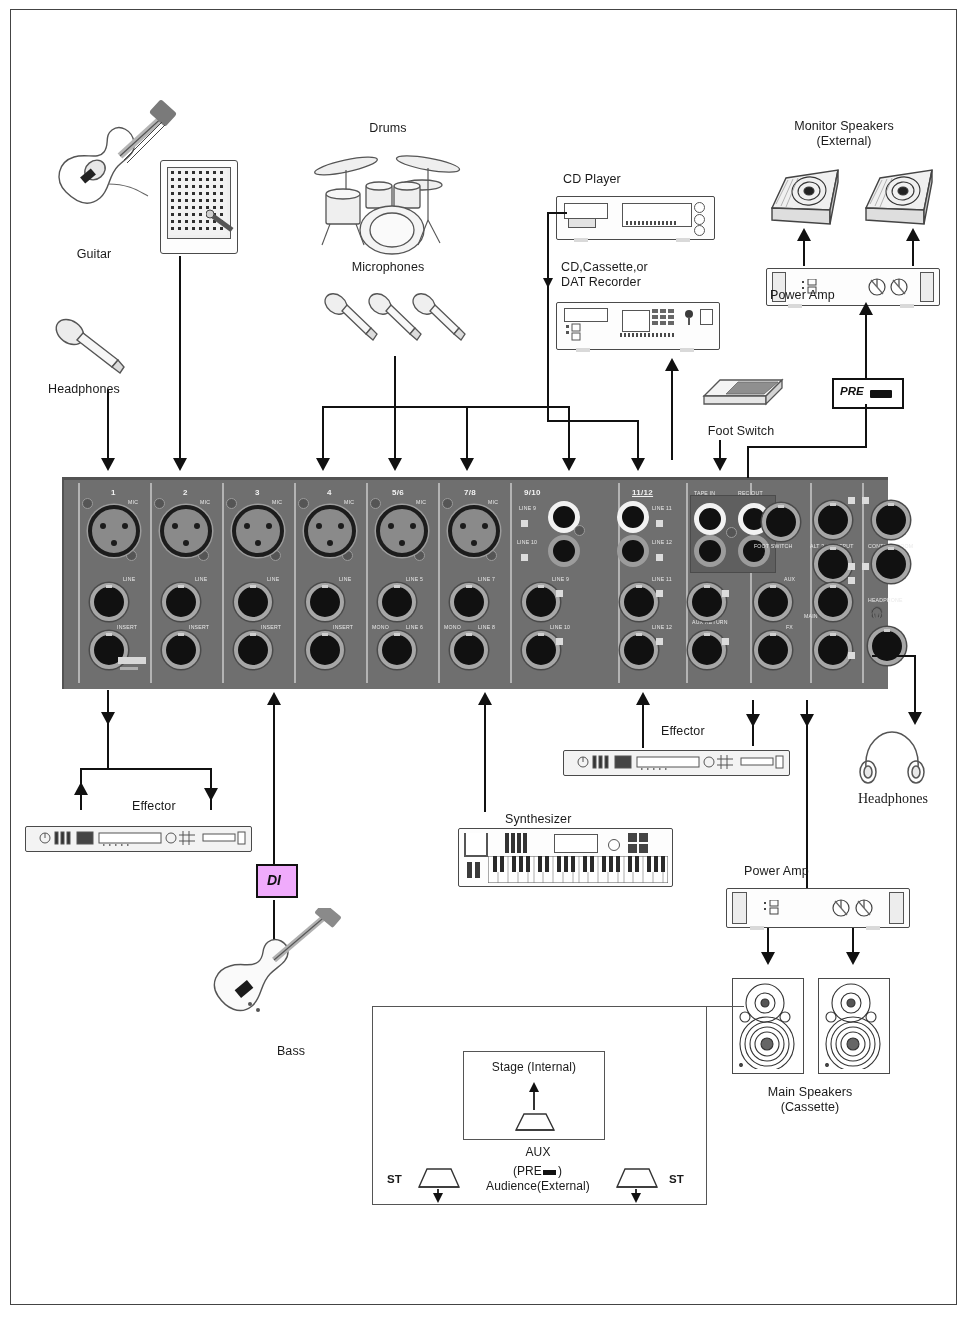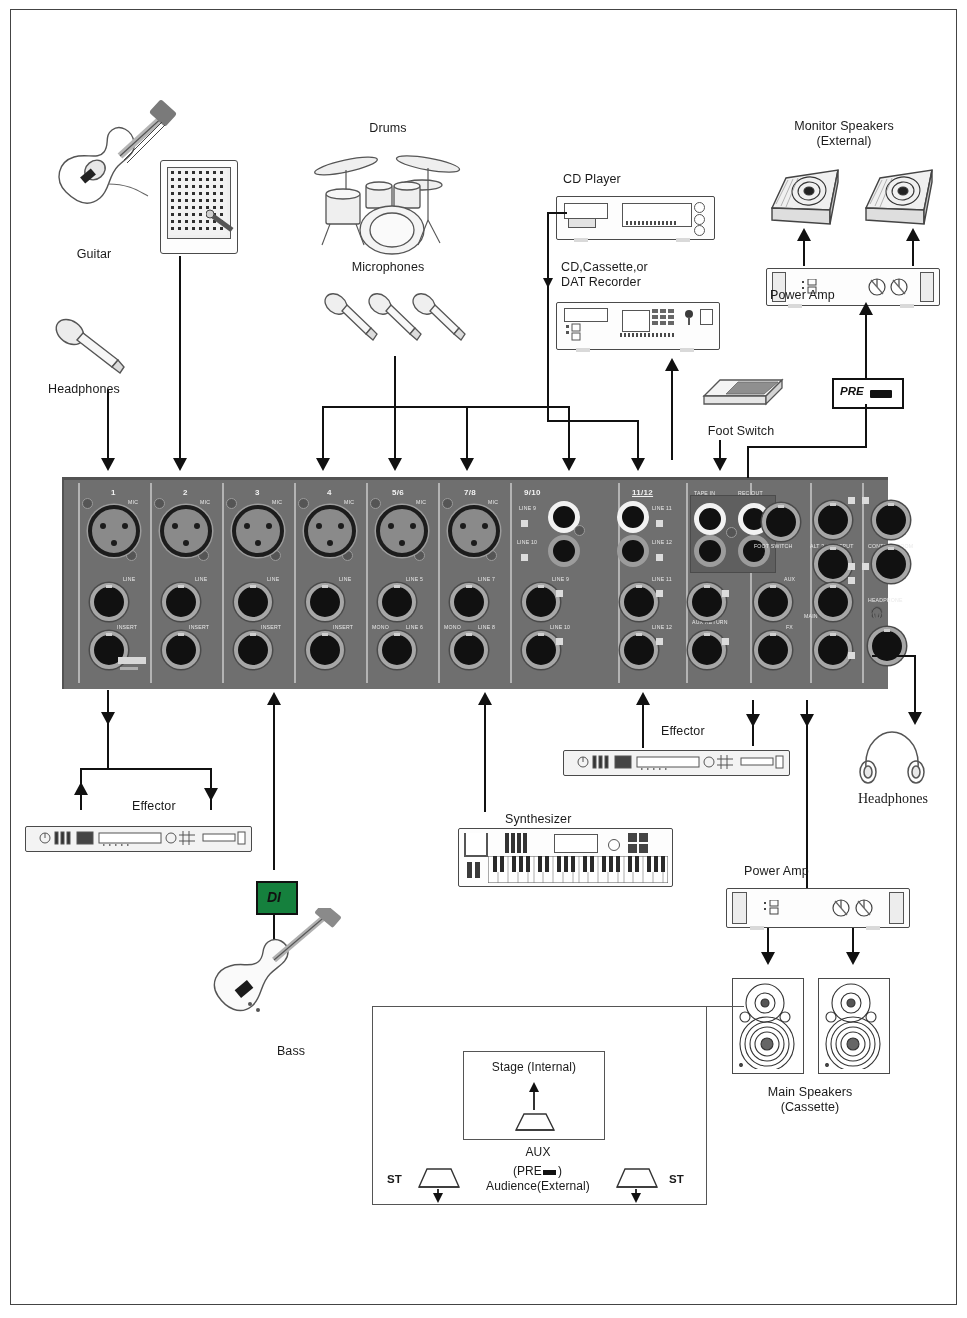--- a/index.html
+++ b/index.html
@@ -665,21 +665,21 @@
       <g fill="#777">
           <rect x="72" y="15" width="1.5" height="2"></rect>
           <rect x="78" y="15" width="1.5" height="2"></rect>
           <rect x="84" y="15" width="1.5" height="2"></rect>
           <rect x="90" y="15" width="1.5" height="2"></rect>
           <rect x="96" y="15" width="1.5" height="2"></rect>
         </g>
     </svg>
   </div>
 
-  <div class="eq" style="left:256px;top:864px;width:38px;height:30px;border:2px solid #111;background:#15803d;margin-top:17px;">
+  <div class="eq" style="left:256px;top:864px;width:38px;height:30px;border:2px solid #111;background:#f0abfc;">
     <span style="position:absolute;left:9px;top:6px;font-size:14px;font-weight:bold;color:#111;">DI</span>
   </div>
 
   <div class="eq" style="left:208px;top:908px;width:136px;height:122px;">
     <svg width="136" height="122" viewBox="0 0 136 122">
       <g stroke="#555" stroke-width="1.4" fill="#fafafa">
         <path d="M10 88 C2 76 8 62 22 58 C34 54 42 60 50 54 C58 48 52 40 60 34 C68 28 80 34 80 44 C80 54 70 58 62 66 C52 76 54 90 44 98 C32 108 18 100 10 88 Z"></path>
         <path d="M66 52 L120 6" stroke-width="6" stroke="#b0b0b0"></path>
         <path d="M66 52 L120 6" stroke-width="1.1" stroke="#555"></path>
       </g>

